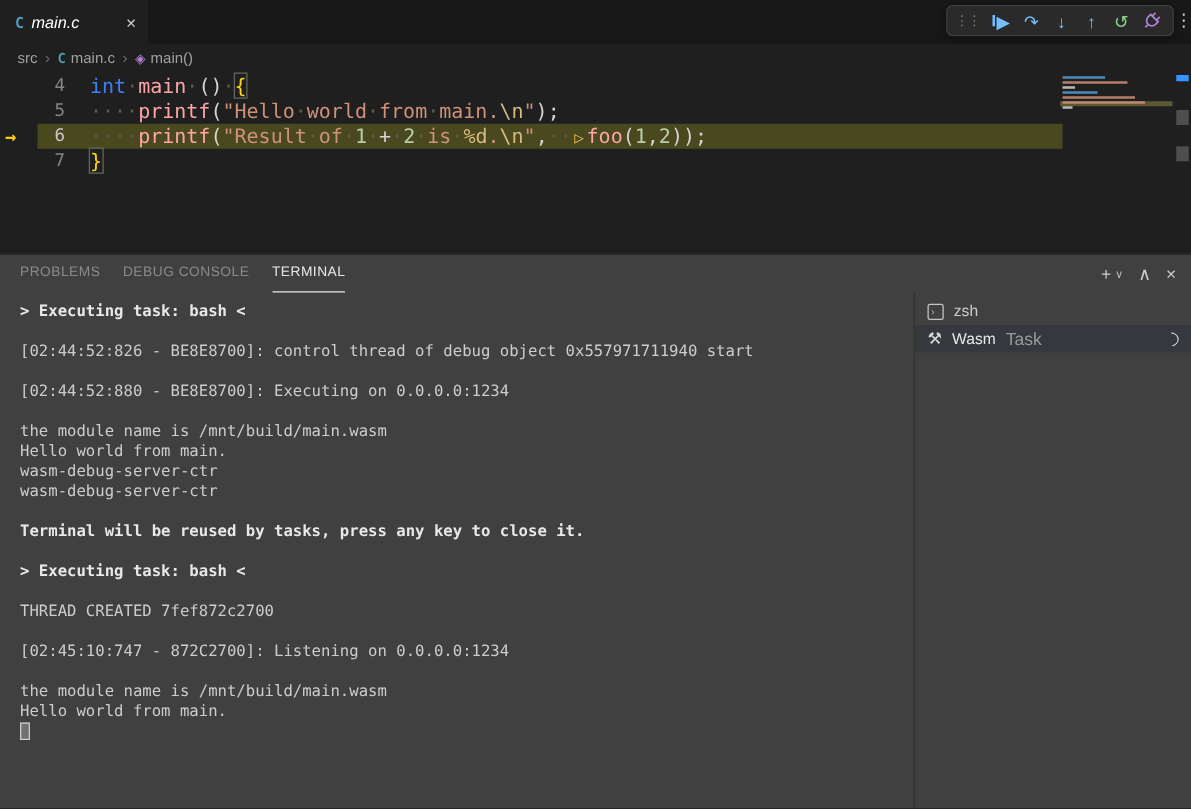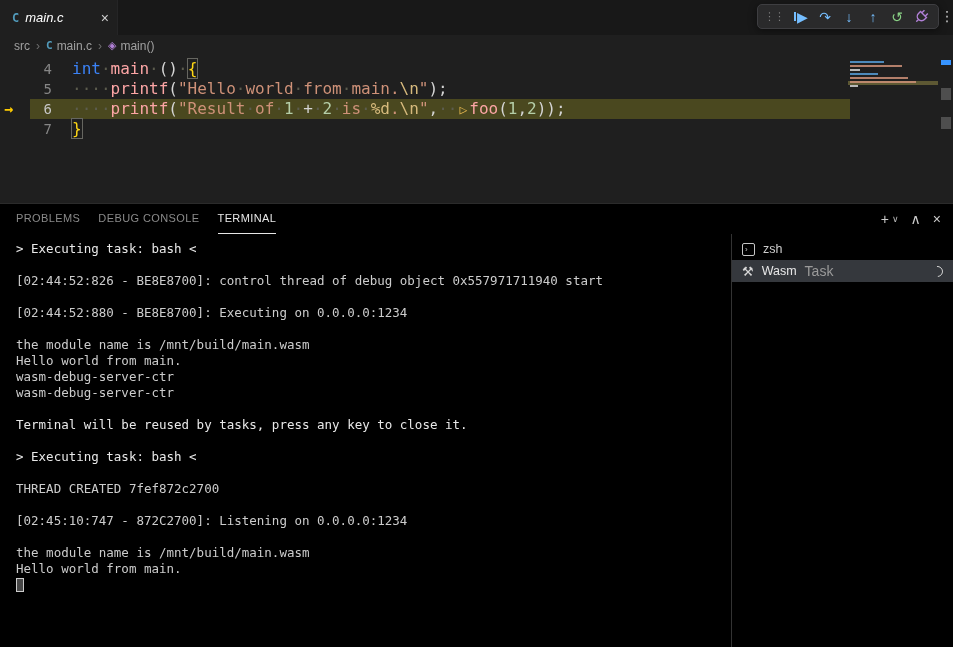--- a/index.html
+++ b/index.html
@@ -16,21 +16,21 @@
 
   .debug-toolbar{position:absolute;top:4px;left:757px;height:25px;display:flex;align-items:center;background:#2a2a2b;border:1px solid #3e3e41;border-radius:5px;padding:0 5px;box-shadow:0 2px 8px rgba(0,0,0,.45)}
   .dbg-grip{color:#7d7d7d;font-size:11px;letter-spacing:-1px;margin:0 5px 0 1px;cursor:grab}
   .dbg-btn{width:24px;height:22px;display:flex;align-items:center;justify-content:center;font-size:14px;cursor:pointer}
   .dbg-bar{width:2px;height:9px;margin-right:1px;display:inline-block}
   .more-actions{position:absolute;top:8px;left:940px;color:#cccccc;font-size:14px;cursor:pointer}
 
   
   .breadcrumb{position:absolute;top:35px;left:0;right:0;height:22px;background:#1f1f1f;display:flex;align-items:center;padding-left:14px;font-size:12px;color:#a0a0a0;gap:5px}
   .bc-sep{color:#6e6e6e;margin:0 1px}
-  .bc-item{display:flex;gap:4px;cursor:pointer}
+  .bc-item{display:flex;align-items:center;gap:4px;cursor:pointer}
   .bc-icon-c{color:#519aba;font-weight:bold;font-family:"DejaVu Sans Mono",monospace;font-size:11px}
   .bc-icon-method{color:#b180d7;font-size:11px}
 
   
   .editor{position:absolute;top:57px;left:0;right:0;height:146px;background:#1f1f1f;font-family:"DejaVu Sans Mono",monospace}
   .ed-lines{position:absolute;top:2px;left:0;width:850px}
   .ed-row{display:flex;height:20px;line-height:20px}
   .ed-gutter{width:30px;flex:none;display:flex;align-items:center;padding-left:4px}
   .dbg-arrow{color:#ffcc00;font-weight:bold;font-size:15px}
   .ed-lnum{width:22px;flex:none;text-align:right;color:#858585;font-size:14px}
@@ -48,30 +48,30 @@
   .tok-runicon{color:#e8b94f;font-size:13px;padding:0 2px}
 
   
   .minimap{position:absolute;top:2px;left:848px;width:90px;height:100px;cursor:pointer}
   .mm-line{height:2px;margin:2px 8px 2px 2px;opacity:.85}
   .mm-cur{position:absolute;left:0;right:0;top:22px;height:4px;background:rgba(208,196,90,.35)}
   .ruler{position:absolute;top:0;right:0;width:14px;height:146px}
   .ruler .mk{position:absolute;right:2px;width:10px}
 
   
-  .panel{position:absolute;top:203px;left:0;right:0;bottom:0;background:#000000;border-top:1px solid #2b2b2b}
+  .panel{position:absolute;top:203px;left:0;right:0;bottom:0;background:#404040;border-top:1px solid #2b2b2b}
   .panel-header{height:30px;display:flex;align-items:center;padding:0 12px 0 16px}
   .panel-tab{margin-right:18px;font-size:11px;letter-spacing:.4px;color:#8a8a8a;height:30px;line-height:29px;cursor:pointer}
   .panel-tab.active{color:#e7e7e7;border-bottom:1px solid #e7e7e7}
   .panel-actions{margin-left:auto;display:flex;align-items:center;gap:12px;color:#cccccc;font-size:14px}
   .panel-actions .small{font-size:9px;margin-left:-9px;color:#bbbbbb}
 
   .terminal{position:absolute;top:30px;left:0;width:731px;bottom:0;padding:7px 0 0 16px;font-family:"DejaVu Sans Mono",monospace;font-size:12.5px;color:#cccccc;overflow:hidden;cursor:text}
   .t-line{height:16px;line-height:16px;white-space:pre}
-  .t-cmd,.t-notice{font-weight:normal;color:#e8e8e8}
+  .t-cmd,.t-notice{font-weight:bold;color:#e8e8e8}
   .t-cursor{display:inline-block;width:8px;height:14px;margin-top:1px;border:1px solid #cdcdcd;background:rgba(205,205,205,.35)}
 
   .term-sidebar{position:absolute;top:30px;left:731px;right:0;bottom:0;border-left:1px solid #333333;padding-top:4px}
   .ts-row{height:22px;display:flex;align-items:center;gap:8px;padding:0 10px;font-size:12.5px;color:#cccccc;cursor:pointer}
   .ts-row.active{background:#35383d;color:#e7e7e7}
   .ts-suffix{color:#9a9a9a;font-size:14px}
   .ts-termicon{width:13px;height:13px;flex:none;border:1px solid #c5c5c5;border-radius:2px;font-size:8px;line-height:11px;padding-left:2px;color:#c5c5c5}
   .ts-toolsicon{font-size:13px;color:#d8d8d8;font-family:"DejaVu Sans",sans-serif}
   .ts-spinner{margin-left:auto;width:11px;height:11px;flex:none;border-radius:50%;border:1.6px solid transparent;border-top-color:#cfcfcf;border-right-color:#cfcfcf;transform:rotate(40deg)}
 </style>

